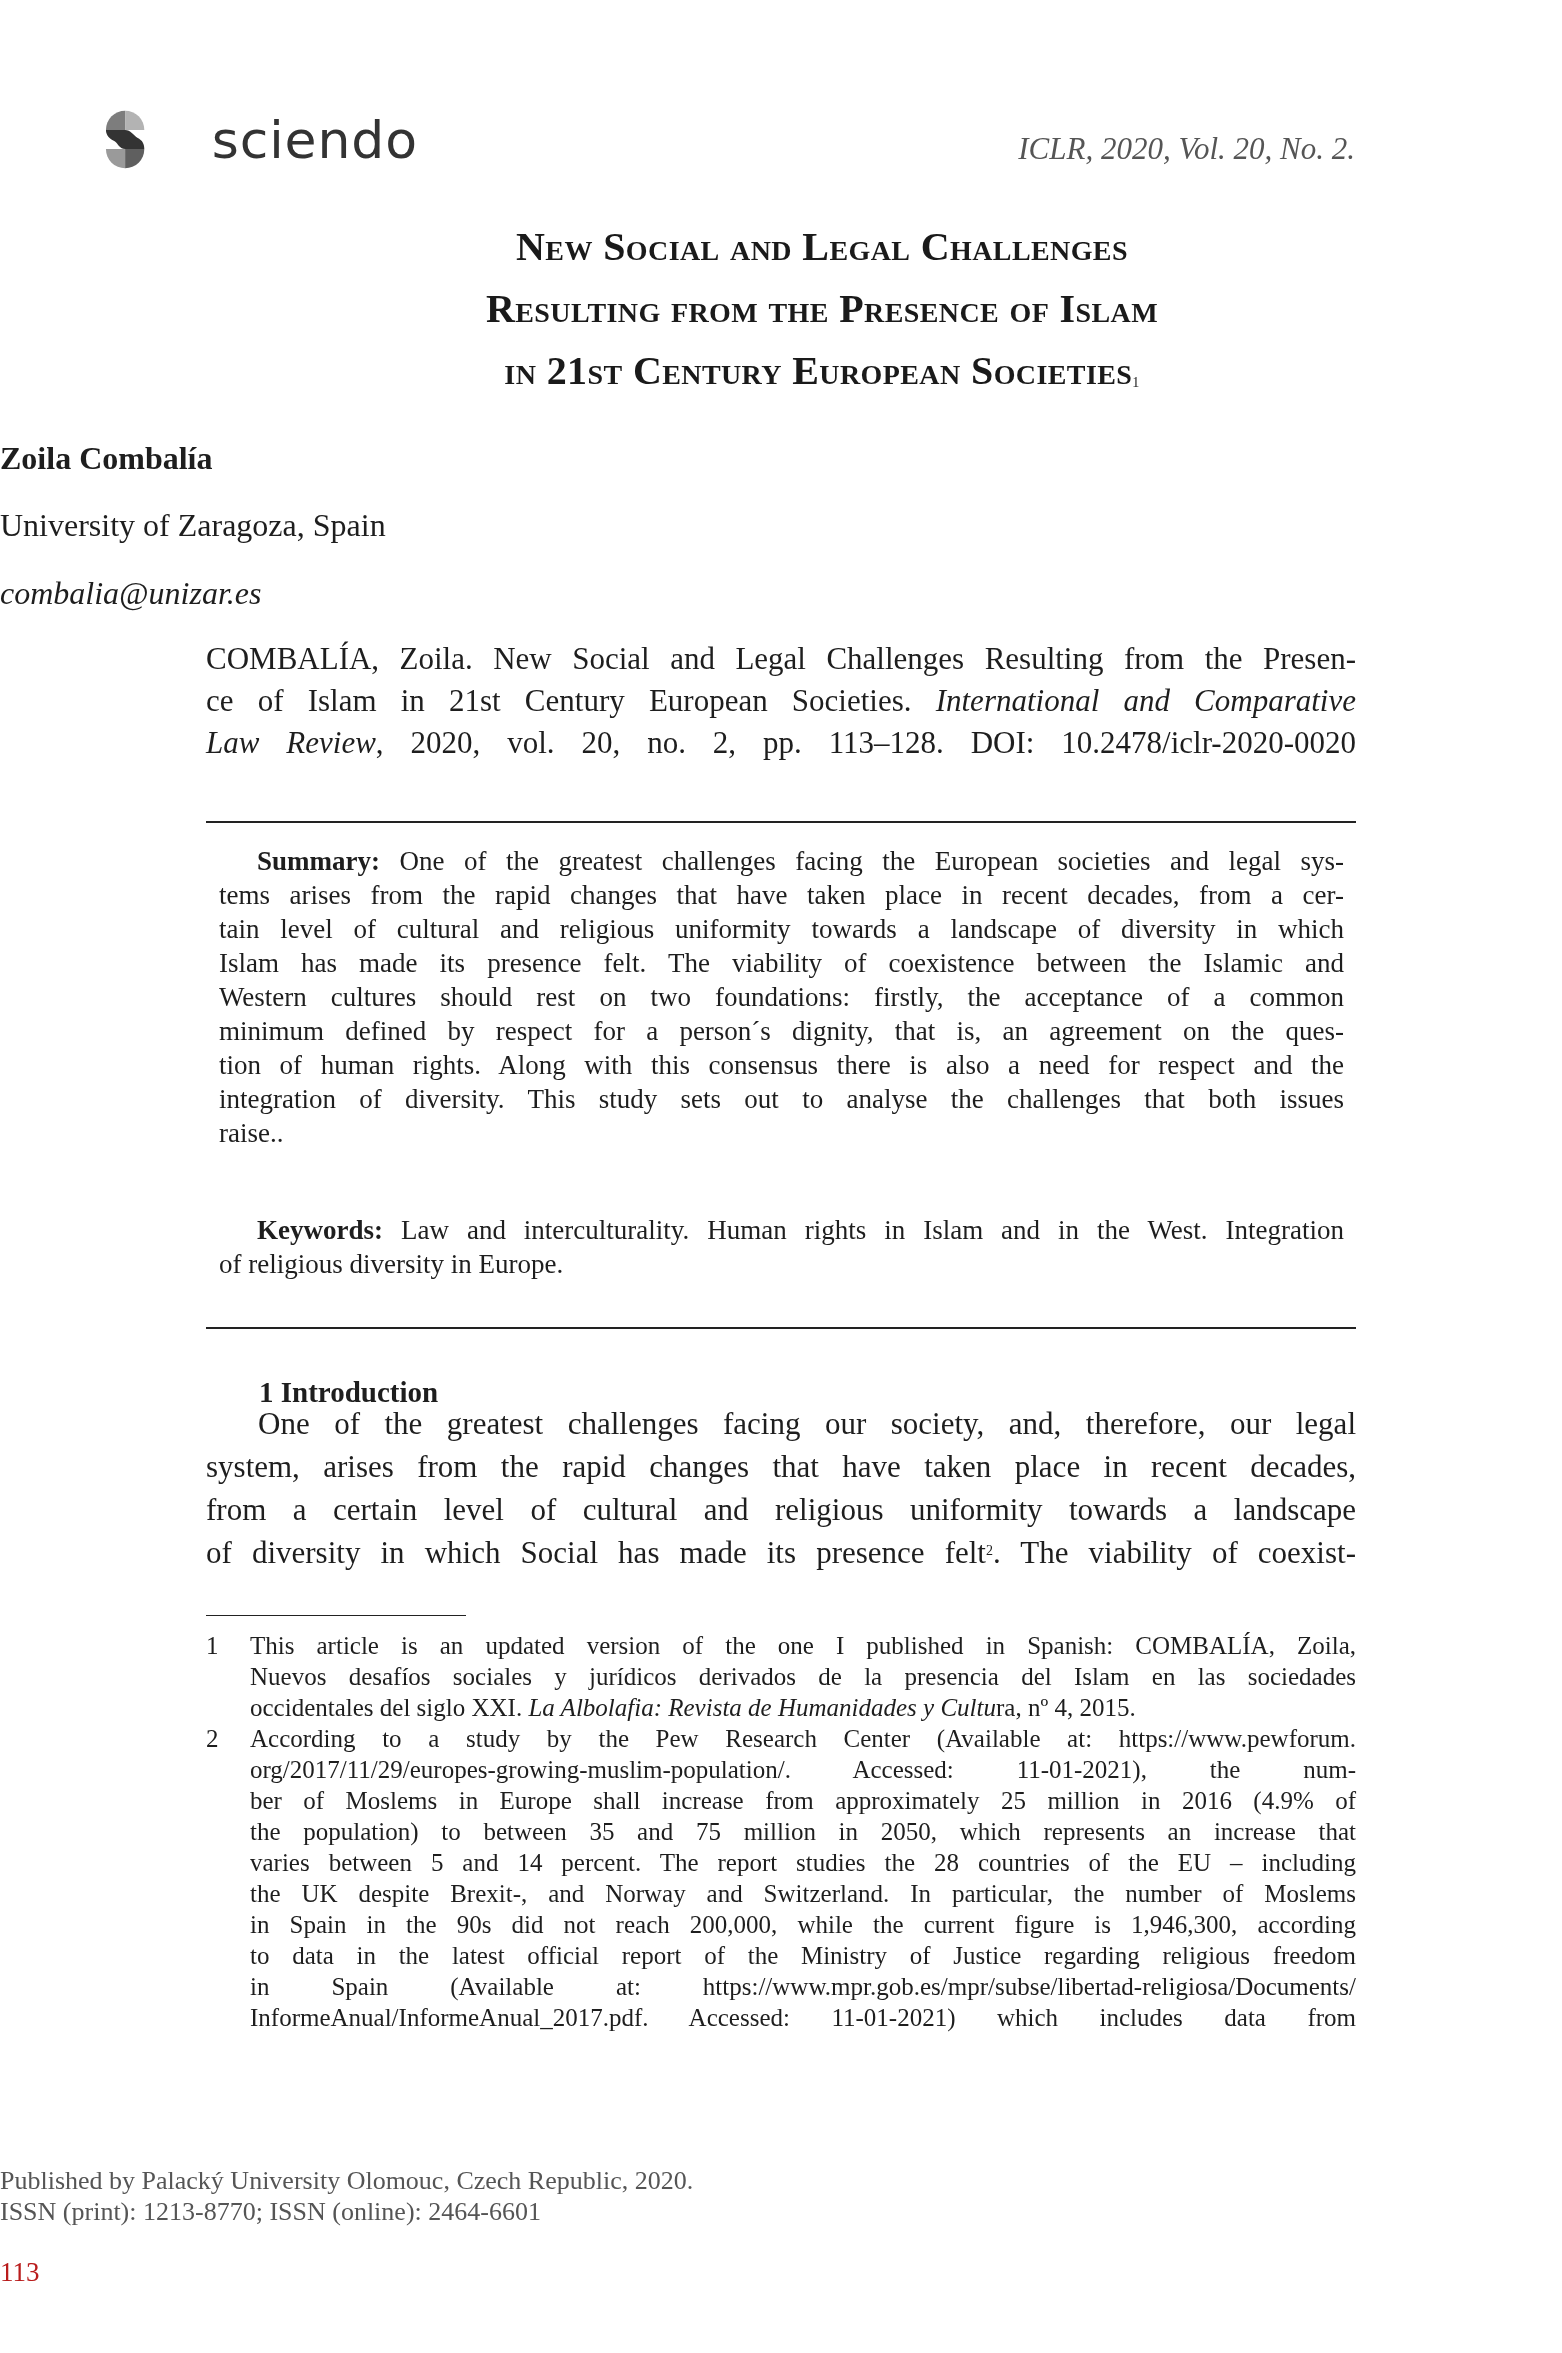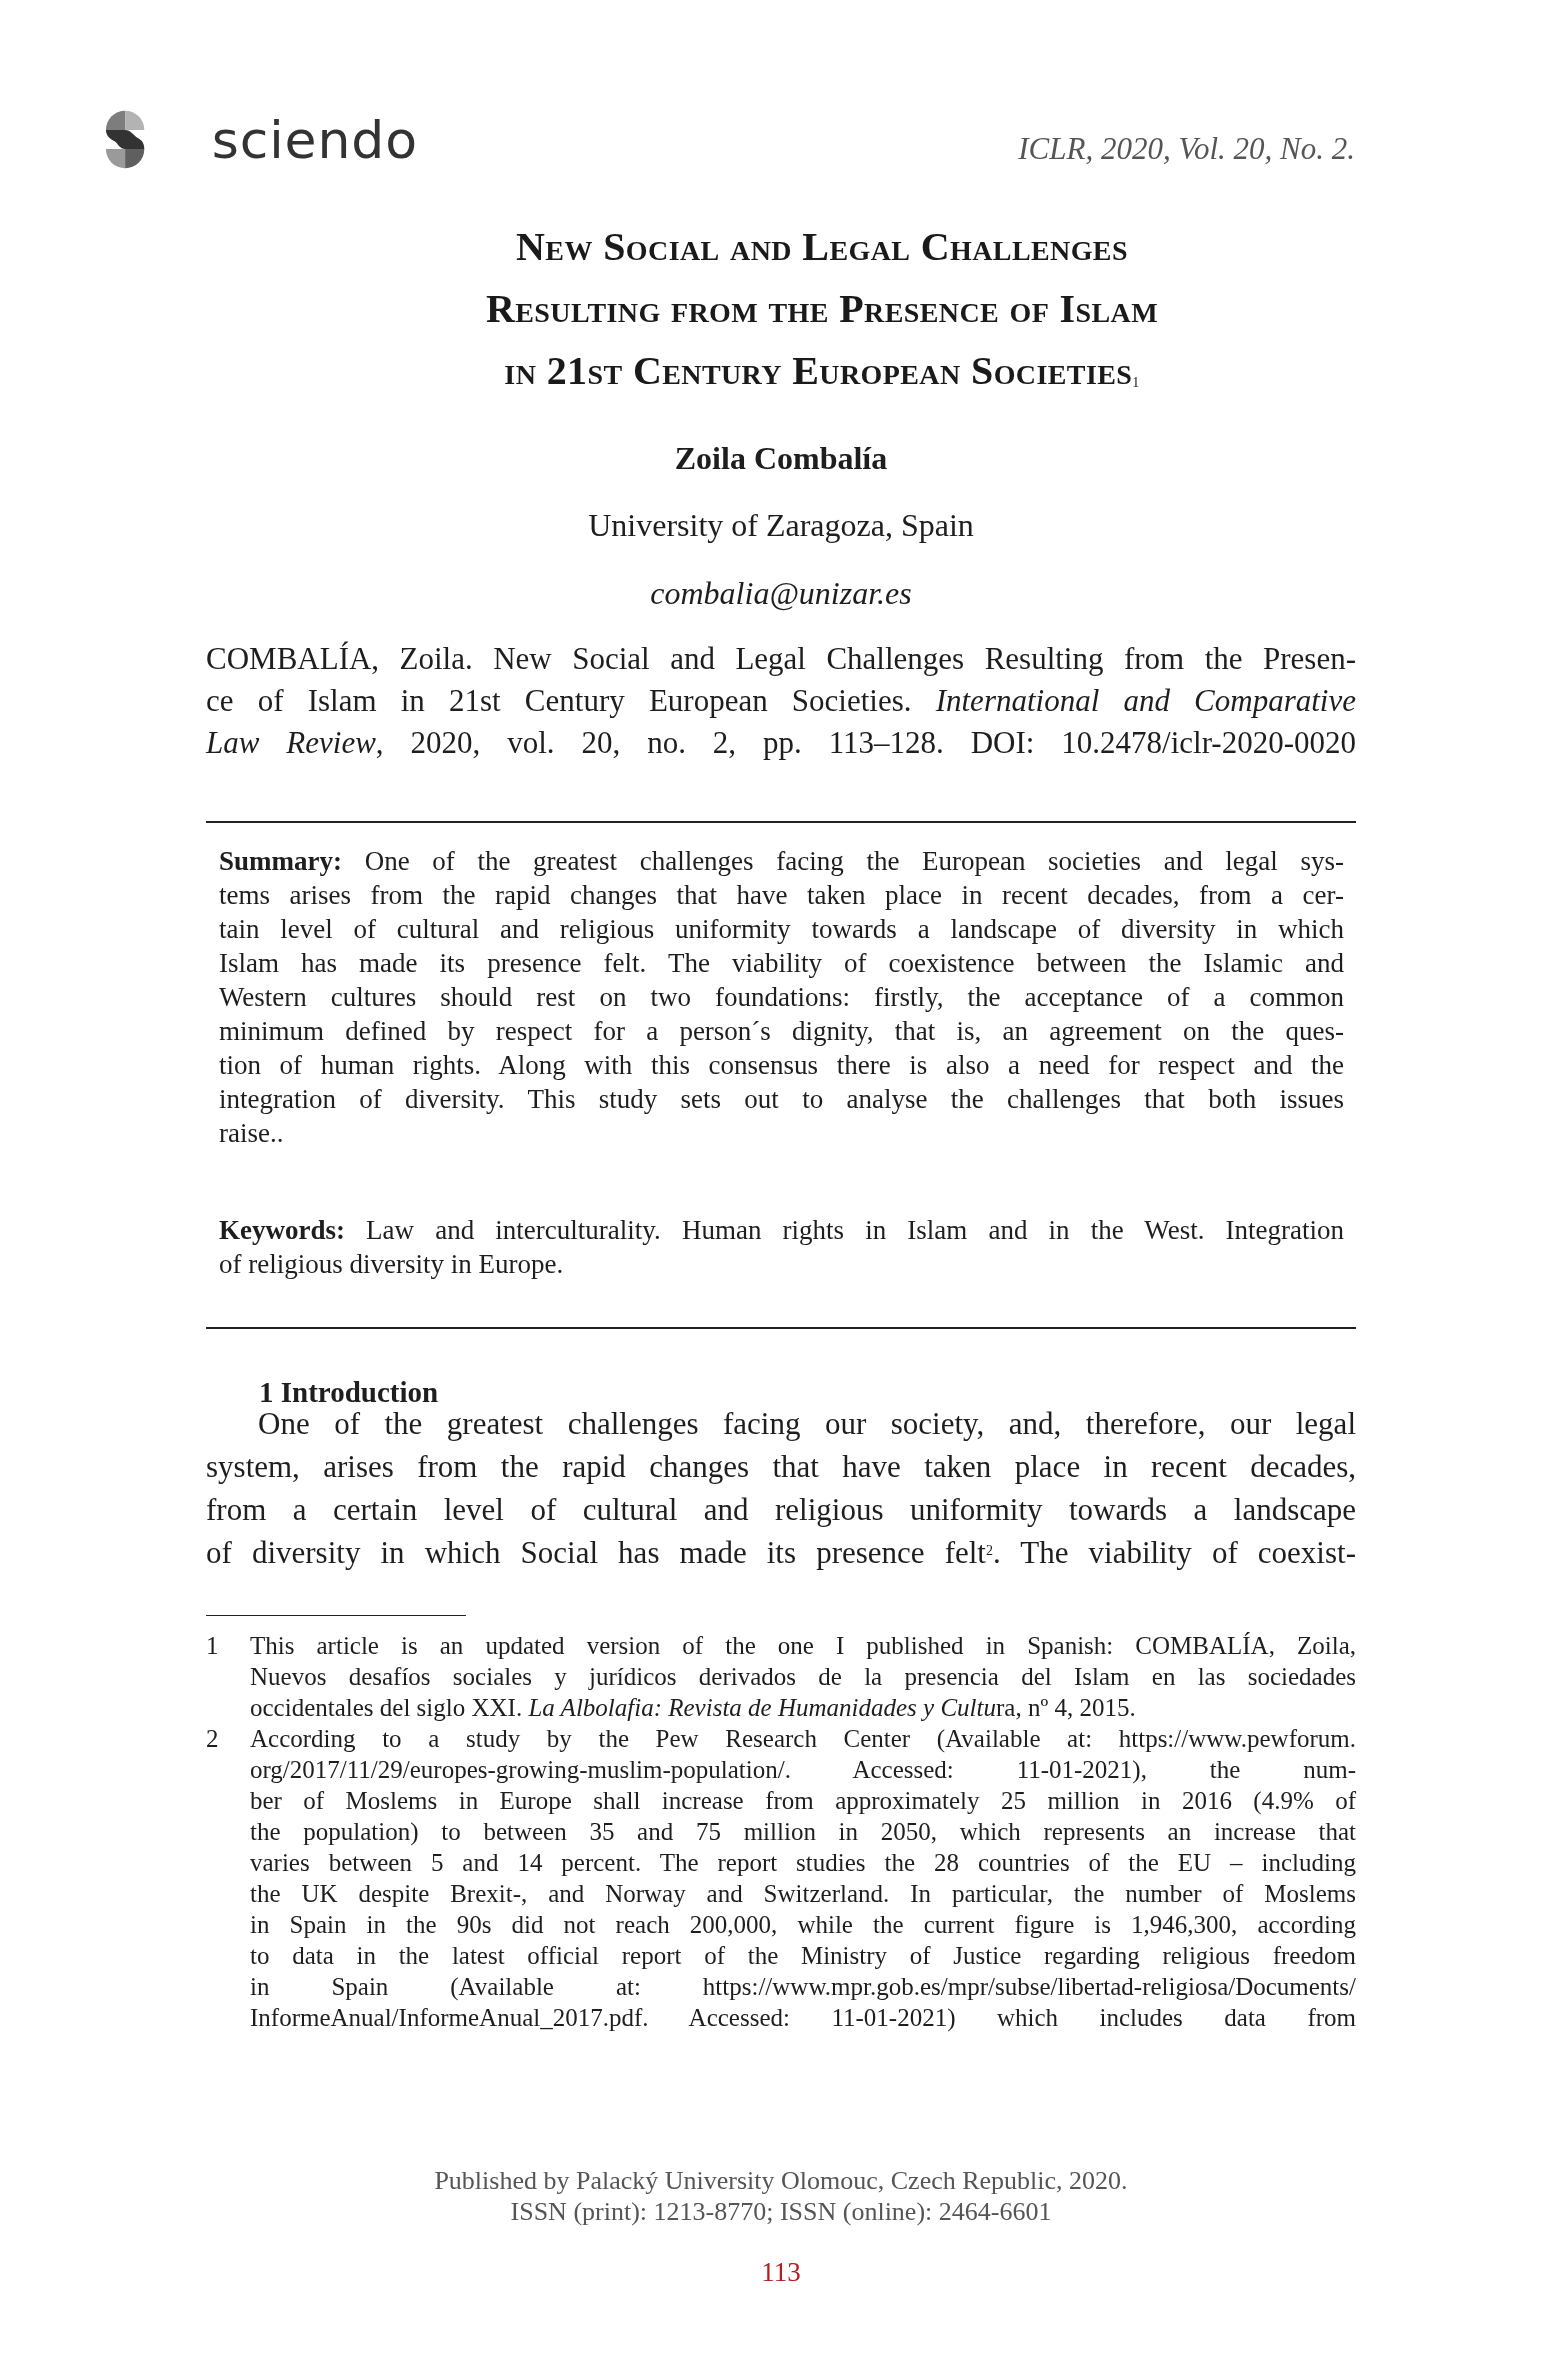--- a/index.html
+++ b/index.html
@@ -10,40 +10,40 @@
   .logo { left:104px; top:108px; height:63px; display:flex; align-items:center;gap:48px; }
   .logo-mark { width:44px; height:61px; margin-right:15.7px; }
   .logo-text { font-family:"DejaVu Sans", "Liberation Sans", sans-serif; font-size:52px;
                color:#333; letter-spacing:0.9px; font-weight:400; line-height:1; }
   .journal-ref { right:207px; top:131px; font-style:italic; font-size:31px; color:#555; }
   
   .title { left:0; width:1562px; top:216px; text-align:center;margin-left:41px; }
   .title-line { font-family:"Liberation Serif", serif; font-weight:700; font-size:40px;
                 line-height:62px; font-variant:small-caps; letter-spacing:0.4px; color:#1a1a1a; }
   .title-line sup { font-size:14px; font-weight:400; vertical-align:top; position:relative; top:12.2px; }
-  .center-line { left:0; width:1562px; text-align:center; }
+  .center-line { left:0; width:1562px; }
   .author { top:440px; font-weight:700; font-size:32px; }
   .affil { top:507px; font-size:32px; }
   .email { top:575px; font-size:32px; font-style:italic; }
   .citation { left:206px; width:1150px; top:638px; font-size:31px; line-height:42px; }
   .line { display:block; text-align:justify; text-align-last:justify; white-space:nowrap; }
   .line.last { text-align-last:left; }
   .rule { background:#222; height:1.7px; }
   .summary { left:219px; width:1125px; top:844px; font-size:27px; line-height:34px; }
   .keywords { left:219px; width:1125px; top:1213px; font-size:27px; line-height:34px; }
   .section-heading { left:259px; top:1348px; font-weight:700; font-size:29px;margin-top:28px; }
   .body-text { left:206px; width:1150px; top:1402px; font-size:31px; line-height:43px; }
   .fn-rule { left:206px; top:1615px; width:260px; height:0.9px; background:#222; }
   .footnotes { left:206px; width:1150px; top:1630px; font-size:25px; line-height:31px; }
   .fn { position:relative; padding-left:44px; }
   .fn-num { position:absolute; left:0; top:0; }
   .publisher { top:2165px; font-size:26px; line-height:31px; color:#555; }
   .page-num { top:2257px; font-size:27px; color:#b91c1c; }
   i { font-style:italic; }
-  b { font-weight:700; }
+  b { font-weight:700;margin-left:38px; }
   sup.small { font-size:14px; vertical-align:top; position:relative; top:-1.7px; }
 </style>
 </head>
 <body>
 
 <div class="abs logo">
   <svg class="logo-mark" viewBox="0 0 50 70">
     <path d="M24 2 A22 22 0 0 0 2 24 L24 24 Z" fill="#7d7d7d"></path>
     <path d="M24 2 A22 22 0 0 1 46 24 L24 24 Z" fill="#b3b3b3"></path>
     <path d="M2 24 L24 24 C30 24 34 30 38 33 C44 36 46 40 46 46 L24 46 C18 46 16 40 12 37 C6 34 2 30 2 24 Z" fill="#333"></path>

